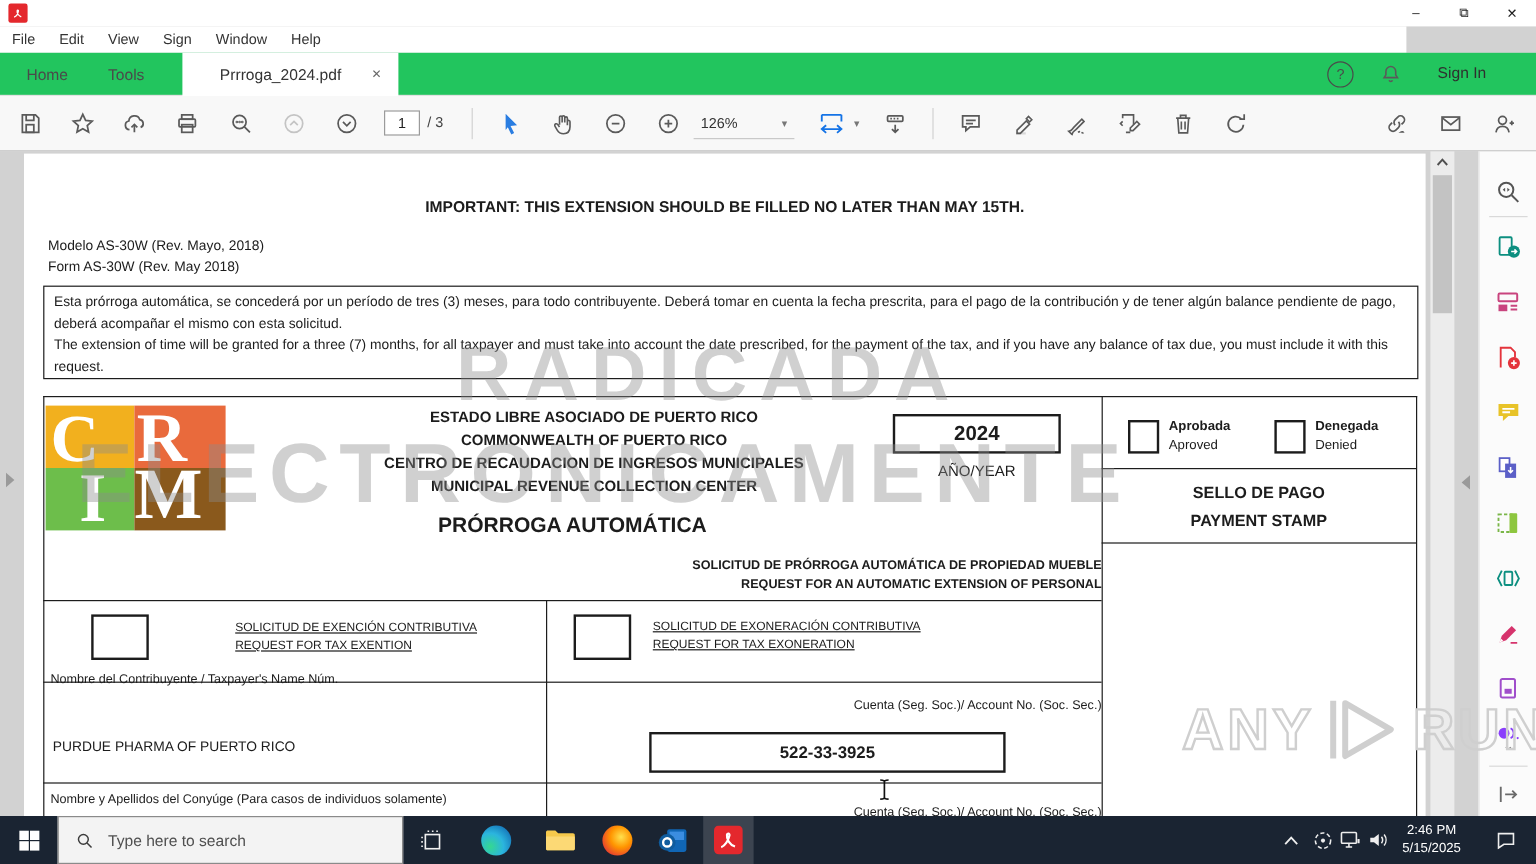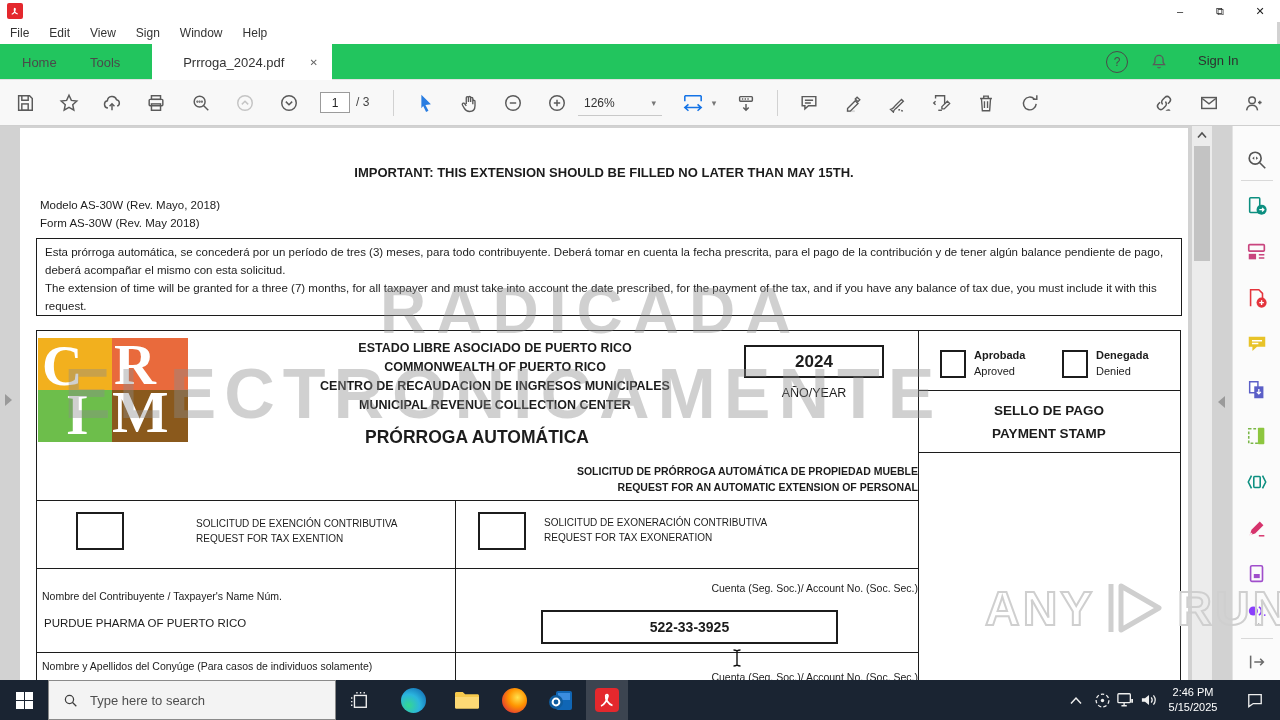--- a/index.html
+++ b/index.html
@@ -7,21 +7,21 @@
   .screen{position:relative;width:1280px;height:720px;overflow:hidden;
           font-family:"Liberation Sans",sans-serif;background:#d2d2d2;}
   .a{position:absolute;}
   .ico{display:flex;align-items:center;justify-content:center;}
   svg{display:block;}
 
   
   .titlebar{left:0;top:0;width:1280px;height:22px;background:#fff;display:flex;align-items:center;}
   .title-txt{font-size:12px;color:#1a1a1a;margin-left:6px;}
   .winctl{width:40px;height:22px;font-size:11px;color:#222;display:flex;align-items:center;justify-content:center;}
-  .menubar{left:0;top:22px;width:1277px;height:22px;background:#fff;display:flex;align-items:center;}
+  .menubar{left:0;top:22px;width:1172px;height:22px;background:#fff;display:flex;align-items:center;}
   .menu-item{font-size:12px;color:#333;padding:0 10px;}
   .tabbar{left:0;top:44px;width:1280px;height:36px;background:#22c55e;border-bottom:1px solid #e2e2e2;}
   .tab{position:absolute;top:0;height:36px;display:flex;align-items:center;font-size:13px;color:#4a4a4a;padding:0 14px;}
   .tab.active{background:#fff;color:#333;}
   .toolbar{left:0;top:80px;width:1280px;height:46px;background:#f8f8f8;border-bottom:1px solid #cfcfcf;}
   .tbtn{position:absolute;top:12px;width:22px;height:22px;}
   .tsep{position:absolute;top:10px;width:1px;height:26px;background:#d2d2d2;}
   .pagenum-input{position:absolute;left:320px;top:12px;width:30px;height:21px;border:1px solid #9b9b9b;
                  text-align:center;font-size:12px;color:#222;background:#fff;padding:0;}
   .pagetotal{position:absolute;left:356px;top:15px;font-size:12px;color:#444;}
@@ -30,21 +30,21 @@
 
   
   .docarea{left:0;top:126px;width:1280px;height:554px;background:#d2d2d2;overflow:hidden;}
   .page{position:absolute;left:20px;top:2px;width:1168px;height:552px;background:#fff;overflow:hidden;
         color:#1c1c1c;}
   .hl{position:absolute;height:1px;background:#1c1c1c;}
   .vl{position:absolute;width:1px;background:#1c1c1c;}
   .cbx{position:absolute;border:2px solid #1c1c1c;background:#fff;}
   .b{font-weight:bold;}
   .c{text-align:center;}
-  .fs10{font-size:10px;} .fs105{font-size:10.5px;text-align:right;} .fs11{font-size:11px;} .fs115{font-size:11.5px;}
+  .fs10{font-size:10px;text-decoration:underline;} .fs105{font-size:10.5px;text-align:right;} .fs11{font-size:11px;} .fs115{font-size:11.5px;}
   .fs125{font-size:12.5px;} .fs13{font-size:13px;}
   .crimcell{position:absolute;}
   .crimletter{position:absolute;color:#fff;font-family:"Liberation Serif",serif;font-weight:bold;line-height:1;}
   .wmark{position:absolute;font-weight:bold;color:#8c8c8c;opacity:.4;white-space:nowrap;z-index:5;pointer-events:none;}
   .anyrun{position:absolute;display:flex;align-items:center;gap:8px;z-index:6;pointer-events:none;
           font-weight:800;font-size:48px;letter-spacing:3px;color:transparent;
           -webkit-text-stroke:2px #cfcfcf;}
   .scrollbar{position:absolute;left:1192px;top:0;width:20px;height:554px;background:#ececec;}
   .sb-thumb{position:absolute;left:2px;top:20px;width:16px;height:115px;background:#c3c3c3;}
   .toolspanel{position:absolute;left:1232px;top:0;width:48px;height:554px;background:#fbfbfb;border-left:1px solid #e3e3e3;}
@@ -319,21 +319,21 @@
       <div class="a c b" style="left:898px;top:275px;width:262px;font-size:13.5px;">SELLO DE PAGO</div>
       <div class="a c b" style="left:898px;top:298px;width:262px;font-size:13.5px;">PAYMENT STAMP</div>
 
       <div class="cbx" style="left:56px;top:384px;width:48px;height:38px;"></div>
       <div class="a fs10" style="left:176px;top:390px;">SOLICITUD DE EXENCIÓN CONTRIBUTIVA</div>
       <div class="a fs10" style="left:176px;top:405px;">REQUEST FOR TAX EXENTION</div>
       <div class="cbx" style="left:458px;top:384px;width:48px;height:38px;"></div>
       <div class="a fs10" style="left:524px;top:389px;">SOLICITUD DE EXONERACIÓN CONTRIBUTIVA</div>
       <div class="a fs10" style="left:524px;top:404px;">REQUEST FOR TAX EXONERATION</div>
 
-      <div class="a fs105" style="left:22px;top:462px;">Nombre del Contribuyente / Taxpayer's Name Núm.</div>
+      <div class="a fs105" style="left:22px;top:432px;">Nombre del Contribuyente / Taxpayer's Name Núm.</div>
       <div class="a fs115" style="left:24px;top:489px;">PURDUE PHARMA OF PUERTO RICO</div>
       <div class="a c fs105" style="left:435px;top:454px;width:463px;">Cuenta (Seg. Soc.)/ Account No. (Soc. Sec.)</div>
       <div class="a ico b" style="left:521px;top:482px;width:297px;height:34px;border:2px solid #1c1c1c;font-size:14px;">522-33-3925</div>
 
       <div class="a fs105" style="left:22px;top:532px;">Nombre y Apellidos del Conyúge (Para casos de individuos solamente)</div>
       <div class="a c fs105" style="left:435px;top:543px;width:463px;">Cuenta (Seg. Soc.)/ Account No. (Soc. Sec.)</div>
 
       <div class="wmark" style="left:360px;top:146px;font-size:64px;letter-spacing:10px;">RADICADA</div>
       <div class="wmark" style="left:44px;top:226px;font-size:70px;letter-spacing:8px;">ELECTRONICAMENTE</div>
 

